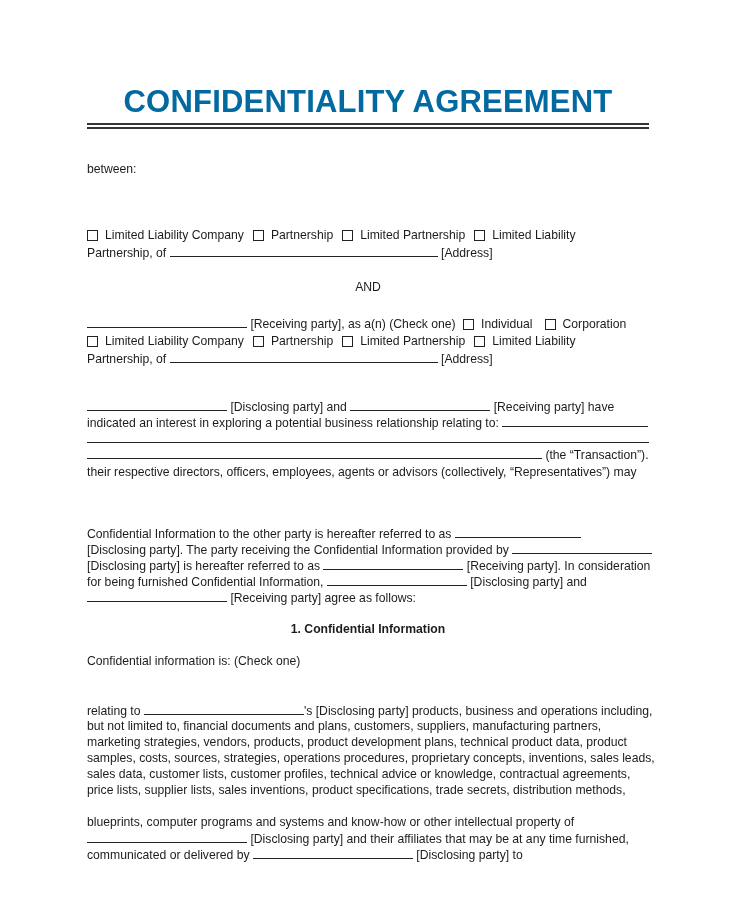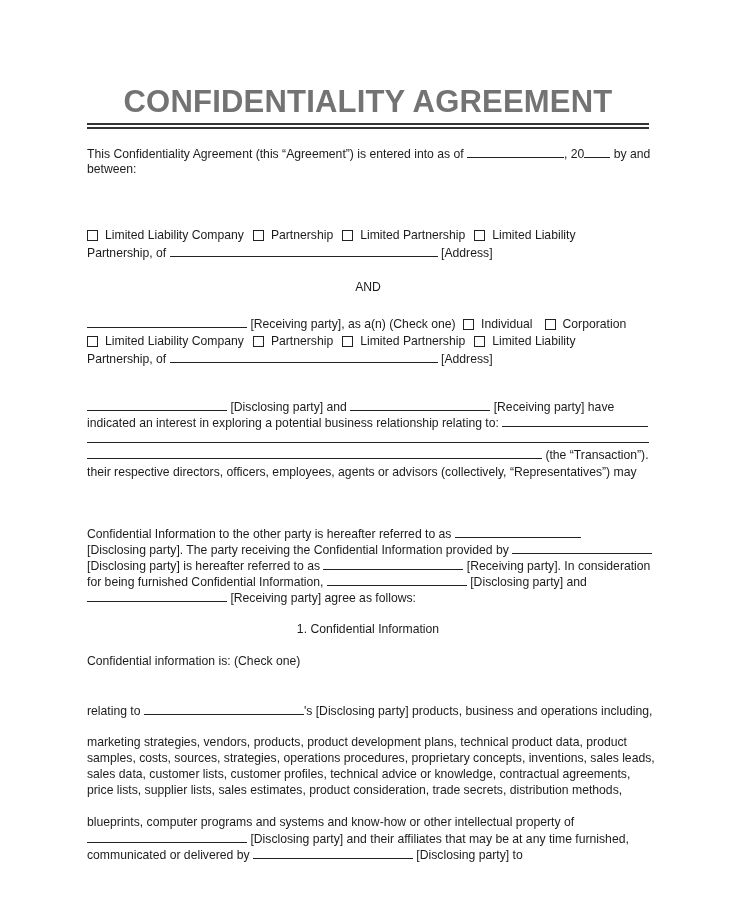--- a/index.html
+++ b/index.html
@@ -1,43 +1,40 @@
 <!DOCTYPE html>
 <html><head>
 <meta charset="utf-8">
 <style>
   html, body { margin: 0; padding: 0; background: #ffffff; }
   body { width: 734px; height: 924px; position: relative; overflow: hidden;
          font-family: "Liberation Sans", sans-serif; color: #1a1a1a; }
   .page { position: absolute; left: 0; top: 0; width: 734px; height: 924px; background: #fff; }
   .title { position: absolute; left: 87px; width: 562px; top: 84px; text-align: center;
            font-family: "Liberation Sans", sans-serif; font-weight: bold; font-size: 31px;
-           letter-spacing: 0.2px; color: #737373; line-height: 36px; }
+           letter-spacing: 0.2px; color: #0369a1; line-height: 36px; }
   .rule1 { position: absolute; left: 87px; width: 562px; top: 123px; height: 2px; background: #333; }
   .rule2 { position: absolute; left: 87px; width: 562px; top: 127px; height: 1.5px; background: #333; }
   .line { position: absolute; left: 87px; font-size: 12.2px; line-height: 16px; white-space: nowrap; color: #1c1c1c; }
   .center { left: 87px; width: 562px; text-align: center; }
   .blank { display: inline-block; border-bottom: 1px solid #222; height: 12px; vertical-align: baseline; }
   .cb { display: inline-block; width: 11px; height: 11px; border: 1.5px solid #222; vertical-align: -2px; margin: 0 7px 0 4px; box-sizing: border-box; }
   .cb.first { margin-left: 0; }
   .bold { font-weight: bold; }
-  .heading { font-weight: normal; text-align: center; }
+  .heading { font-weight: bold; text-align: center; }
 </style>
 </head>
 <body>
 
 <div class="page">
 
   <div class="title">CONFIDENTIALITY AGREEMENT</div>
   <div class="rule1"></div>
   <div class="rule2"></div>
 
-  <div class="line" style="top:145px">
-    <span>This Confidentiality Agreement (this “Agreement”) is entered into as of </span><span class="blank" style="width:97px"></span><span>, 20</span><span class="blank" style="width:26px"></span><span> by and</span>
-  </div>
   <div class="line" style="top:161px">between:</div>
 
   <div class="line" style="top:227px">
     <span class="cb first"></span><span>Limited Liability Company</span><span class="cb" style="margin-left:9px"></span><span>Partnership</span><span class="cb" style="margin-left:9px"></span><span>Limited Partnership</span><span class="cb" style="margin-left:9px"></span><span>Limited Liability</span>
   </div>
   <div class="line" style="top:244px">
     <span>Partnership, of </span><span class="blank" style="width:268px"></span><span> [Address]</span>
   </div>
 
   <div class="line center" style="top:279px">AND</div>
@@ -81,24 +78,25 @@
   <div class="line" style="top:589px">
     <span class="blank" style="width:140px"></span><span> [Receiving party] agree as follows:</span>
   </div>
 
   <div class="line center heading" style="top:621px">1.  Confidential Information</div>
   <div class="line" style="top:653px">Confidential information is: (Check one)</div>
 
   <div class="line" style="top:702px">
     <span>relating to </span><span class="blank" style="width:160px"></span><span>'s [Disclosing party] products, business and operations including,</span>
   </div>
+  <div class="line" style="top:718px">but not limited to, financial documents and plans, customers, suppliers, manufacturing partners,</div>
   <div class="line" style="top:734px">marketing strategies, vendors, products, product development plans, technical product data, product</div>
   <div class="line" style="top:750px">samples, costs, sources, strategies, operations procedures, proprietary concepts, inventions, sales leads,</div>
   <div class="line" style="top:766px">sales data, customer lists, customer profiles, technical advice or knowledge, contractual agreements,</div>
-  <div class="line" style="top:782px">price lists, supplier lists, sales estimates, product consideration, trade secrets, distribution methods,</div>
+  <div class="line" style="top:782px">price lists, supplier lists, sales inventions, product specifications, trade secrets, distribution methods,</div>
   <div class="line" style="top:814px">blueprints, computer programs and systems and know-how or other intellectual property of</div>
   <div class="line" style="top:830px">
     <span class="blank" style="width:160px"></span><span> [Disclosing party] and their affiliates that may be at any time furnished,</span>
   </div>
   <div class="line" style="top:846px">
     <span>communicated or delivered by </span><span class="blank" style="width:160px"></span><span> [Disclosing party] to</span>
   </div>
 
 </div>
 

